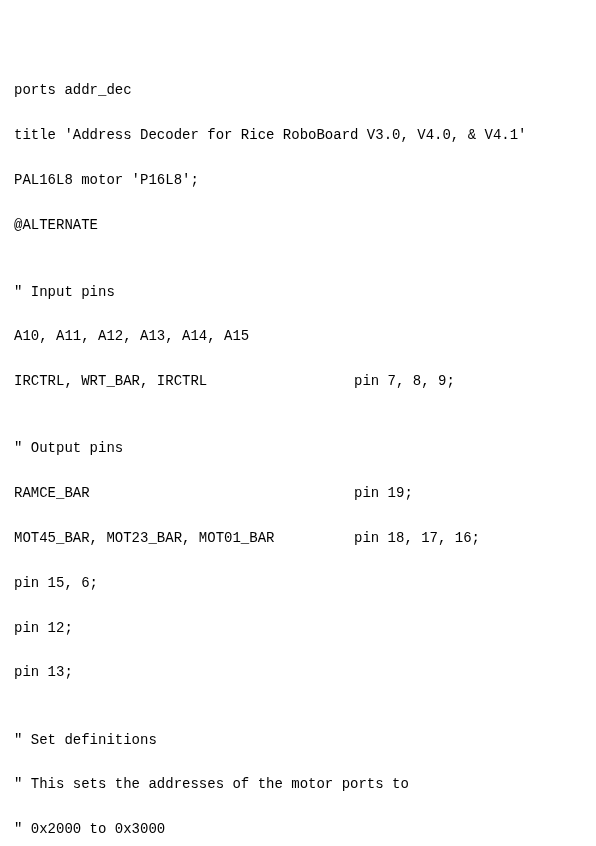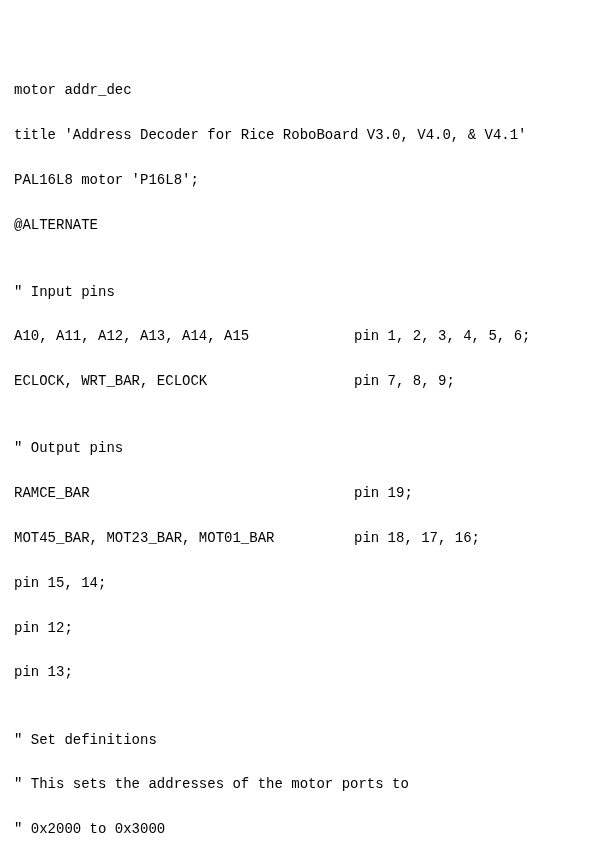--- a/index.html
+++ b/index.html
@@ -16,33 +16,33 @@
   }
   .line { display: block; }
   .row { display: flex; }
   .c1 { width: 340px; }
   .c2 { flex: 1; }
 </style>
 </head>
 <body>
 
 
-<span class="line">motor addr_dec</span>
+<span class="line">ports addr_dec</span>
 <span class="line">title 'Address Decoder for Rice RoboBoard V3.0, V4.0, &amp; V4.1'</span>
 <span class="line">PAL16L8 motor 'P16L8';</span>
 <span class="line">@ALTERNATE</span>
 <span class="line"></span>
 <span class="line">" Input pins</span>
-<span class="row"><span class="c1">A10, A11, A12, A13, A14, A15</span><span class="c2">pin 1, 2, 3, 4, 5, 6;</span></span>
-<span class="row"><span class="c1">ECLOCK, WRT_BAR, ECLOCK</span><span class="c2">pin 7, 8, 9;</span></span>
+<span class="row"><span class="c1">A10, A11, A12, A13, A14, A15</span></span>
+<span class="row"><span class="c1">IRCTRL, WRT_BAR, IRCTRL</span><span class="c2">pin 7, 8, 9;</span></span>
 <span class="line"></span>
 <span class="line">" Output pins</span>
 <span class="row"><span class="c1">RAMCE_BAR</span><span class="c2">pin 19;</span></span>
 <span class="row"><span class="c1">MOT45_BAR, MOT23_BAR, MOT01_BAR</span><span class="c2">pin 18, 17, 16;</span></span>
-<span class="row"><span class="c2">pin 15, 14;</span></span>
+<span class="row"><span class="c2">pin 15, 6;</span></span>
 <span class="row"><span class="c2">pin 12;</span></span>
 <span class="row"><span class="c2">pin 13;</span></span>
 <span class="line"></span>
 <span class="line">" Set definitions</span>
 <span class="line">" This sets the addresses of the motor ports to</span>
 <span class="line">" 0x2000 to 0x3000</span>
 
 
 
 

